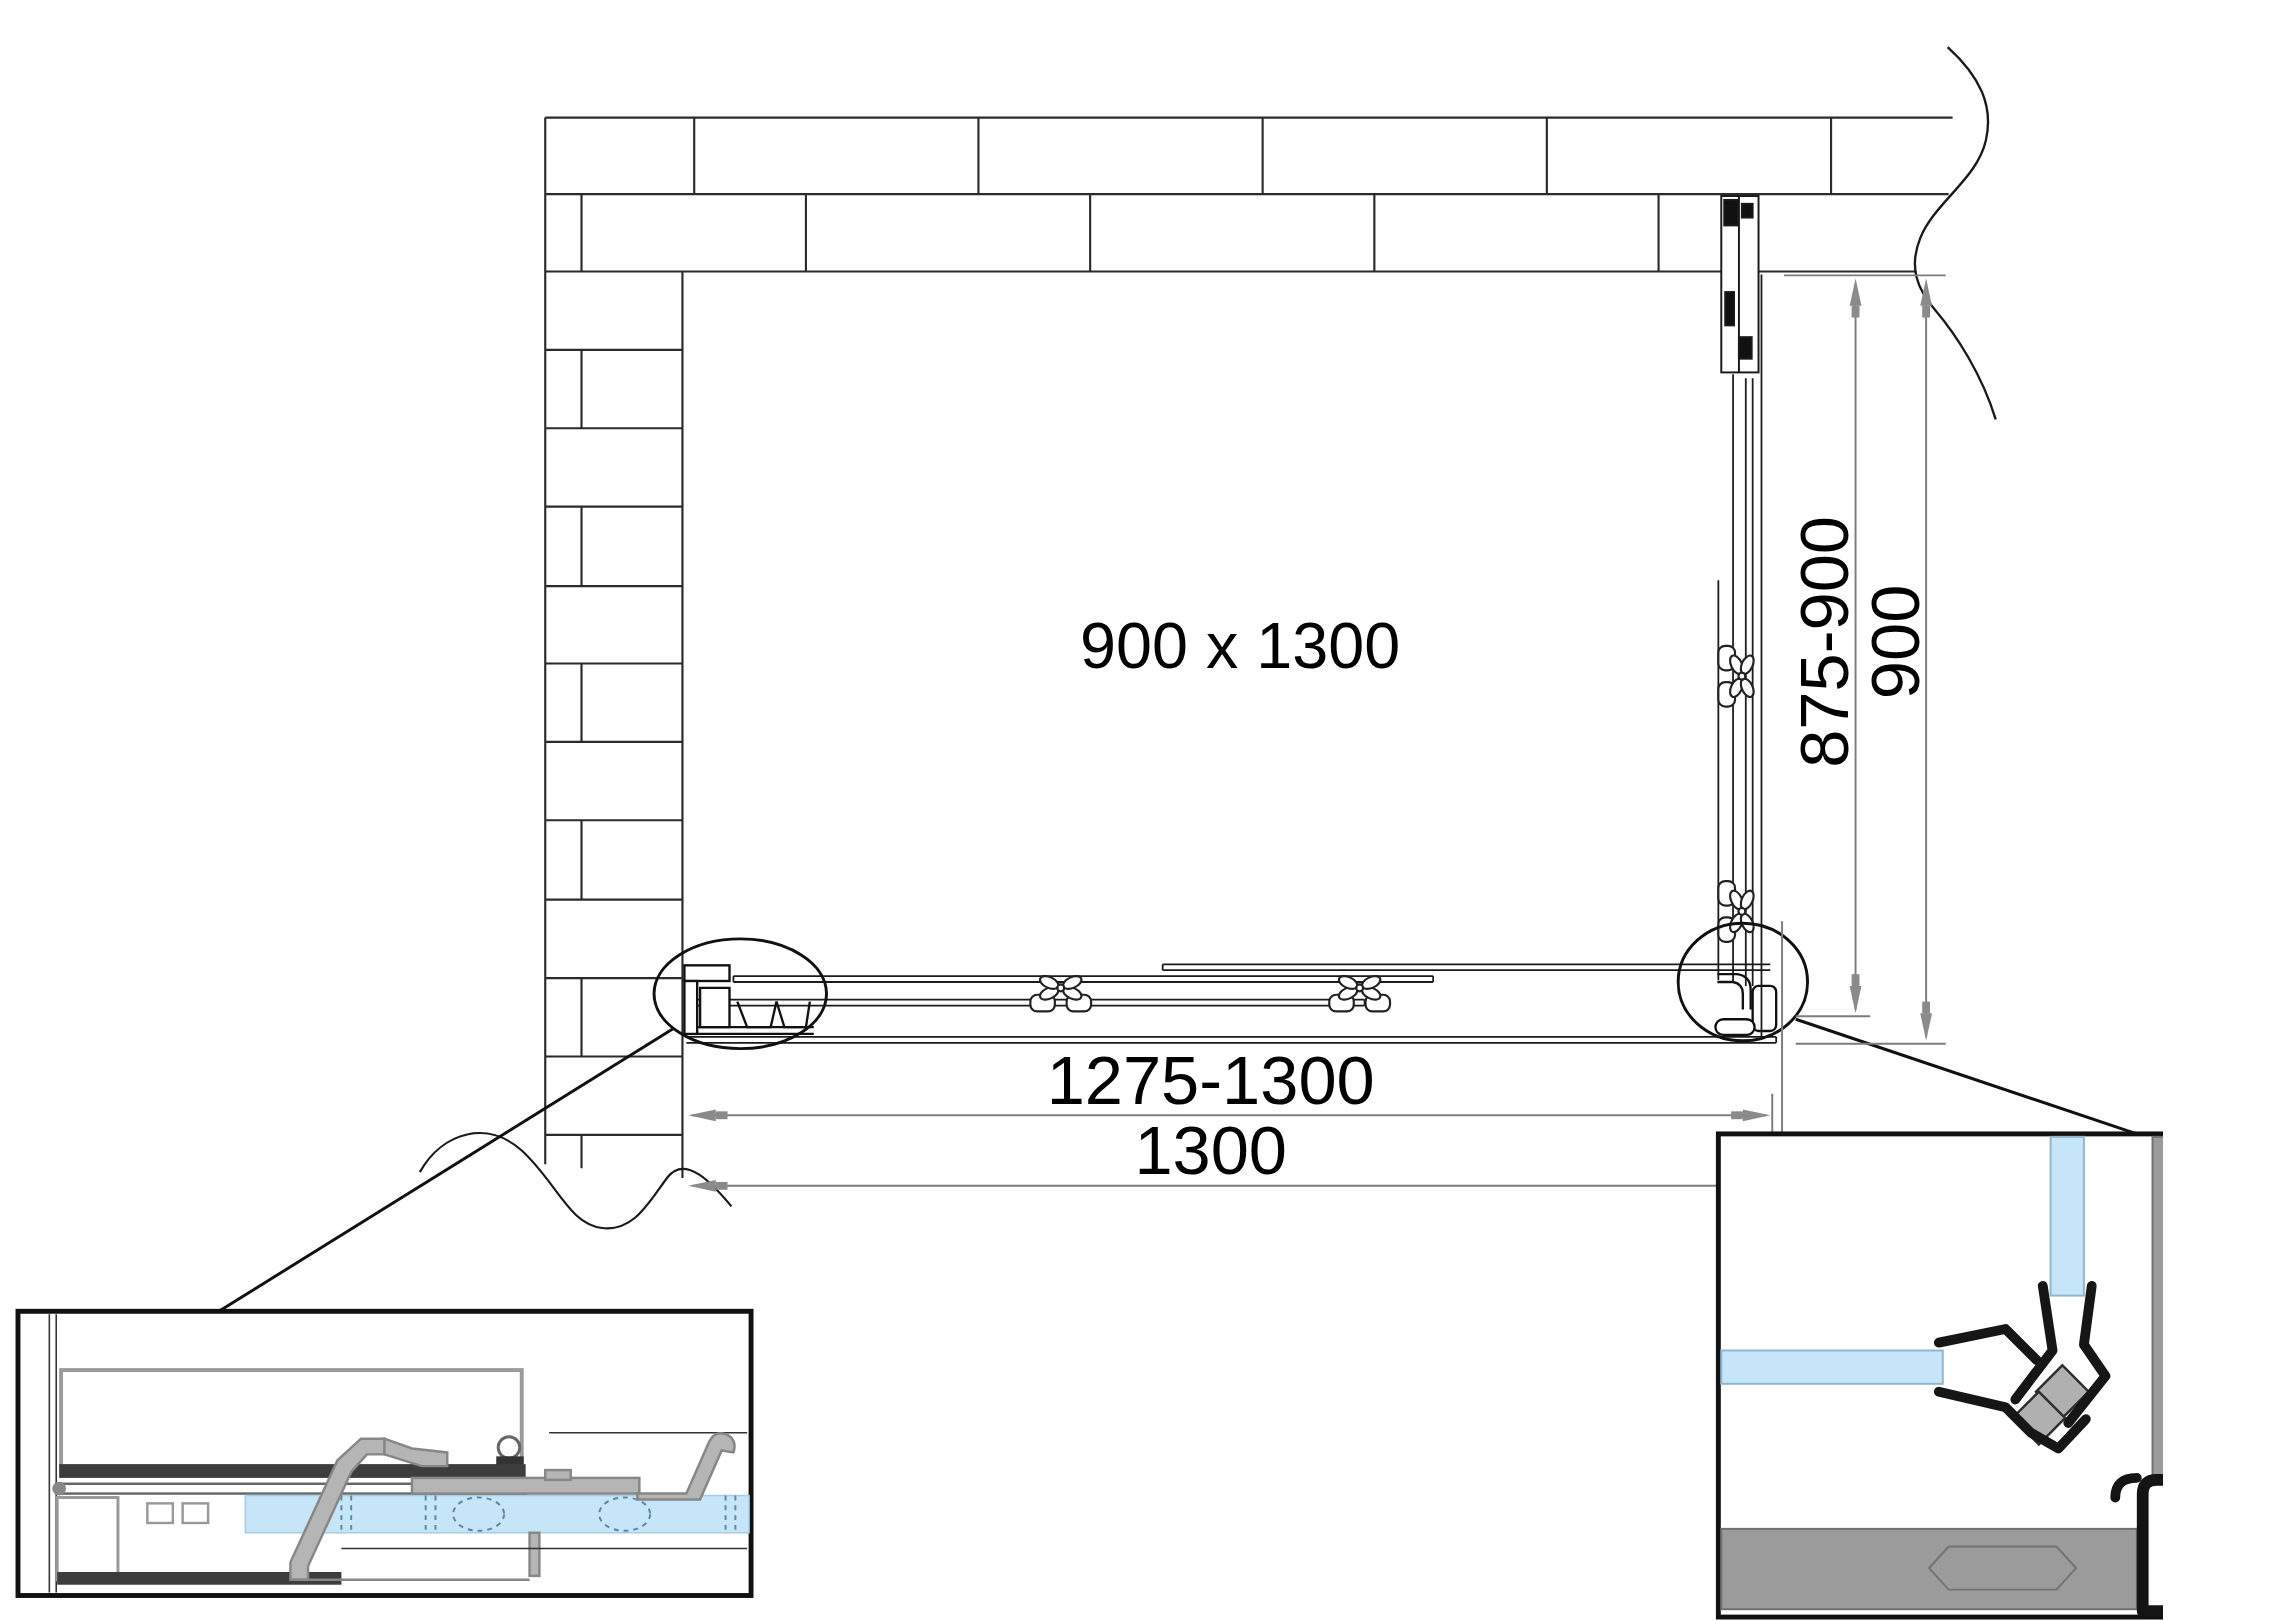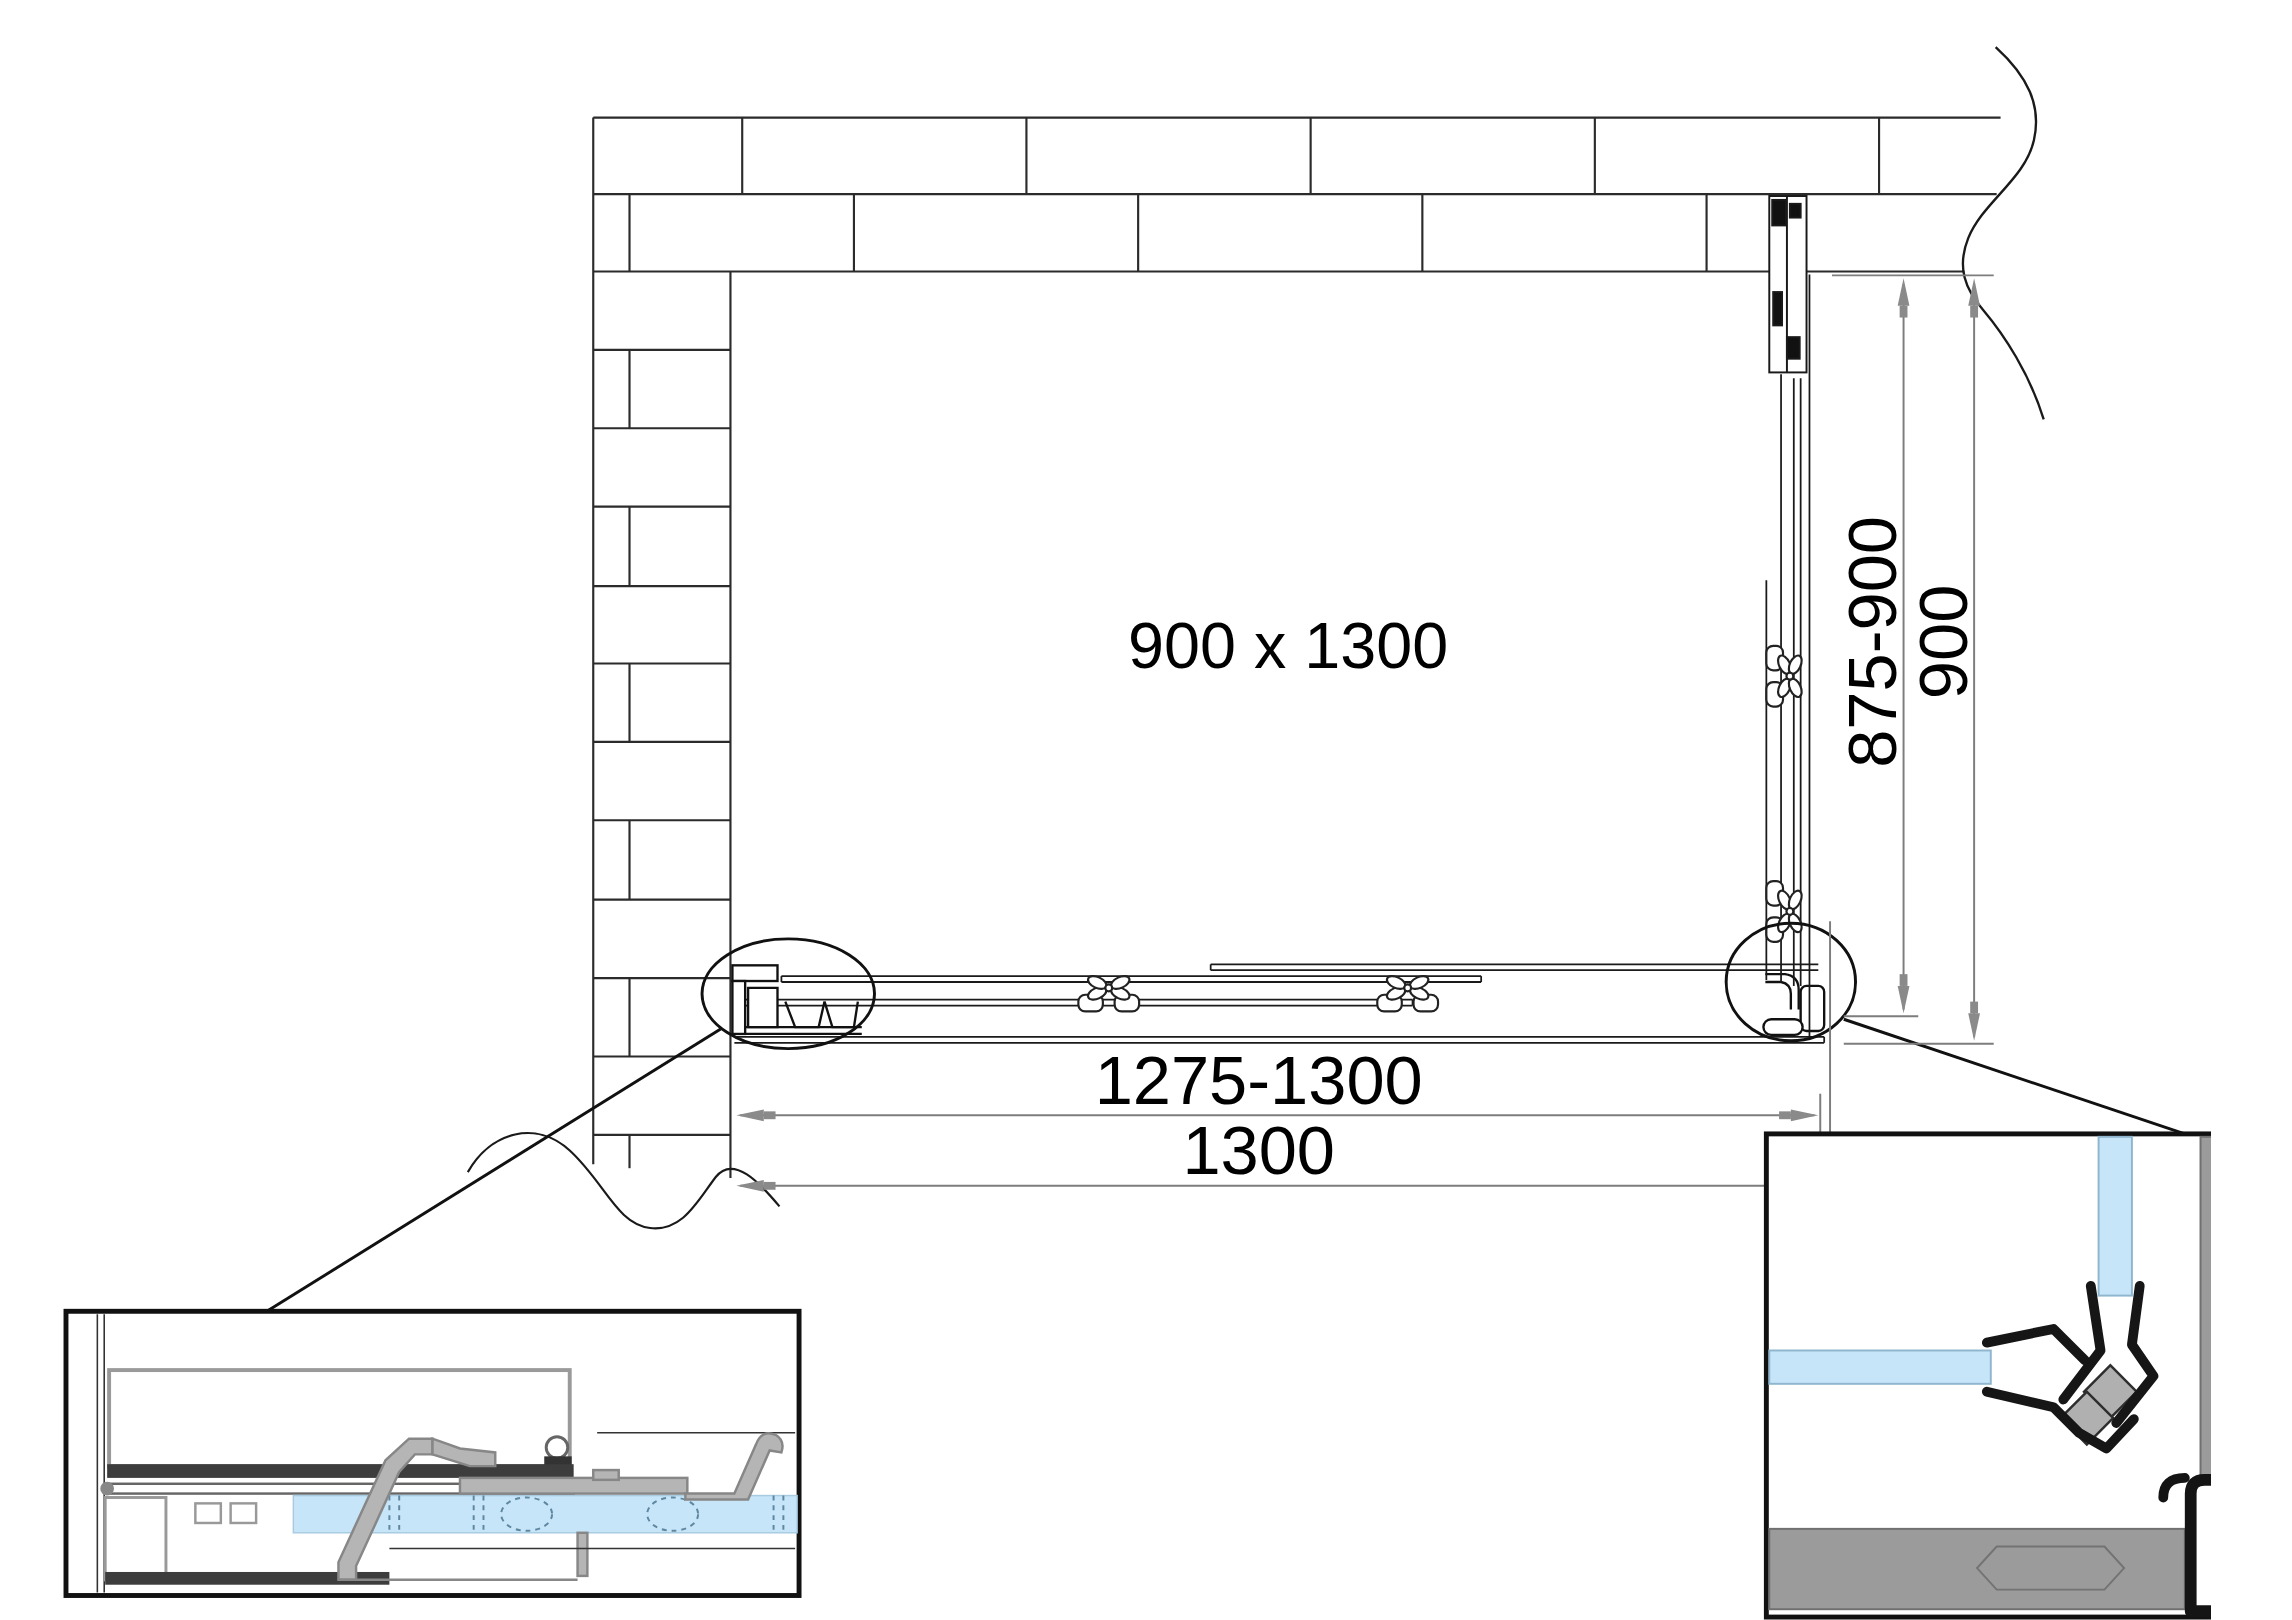--- a/index.html
+++ b/index.html
@@ -1,17 +1,17 @@
 <!DOCTYPE html>
 <html><head>
 <meta charset="utf-8">
 <style>
   html,body{margin:0;padding:0;background:#fff;}
   body{font-family:"Liberation Sans", sans-serif;}
-  #stage{position:relative;width:2163px;height:1620px;background:#fff;overflow:hidden;margin-left:48px;}
+  #stage{position:relative;width:2163px;height:1620px;background:#fff;overflow:hidden;}
   svg{display:block;}
   text{font-family:"Liberation Sans", sans-serif;fill:#000;}
   .dimtxt{font-size:70px;}
   .ctrtxt{font-size:66px;}
 </style>
 </head>
 <body>
 
 <div id="stage">
 <svg width="2293" height="1620" viewBox="0 0 2339 1653">

